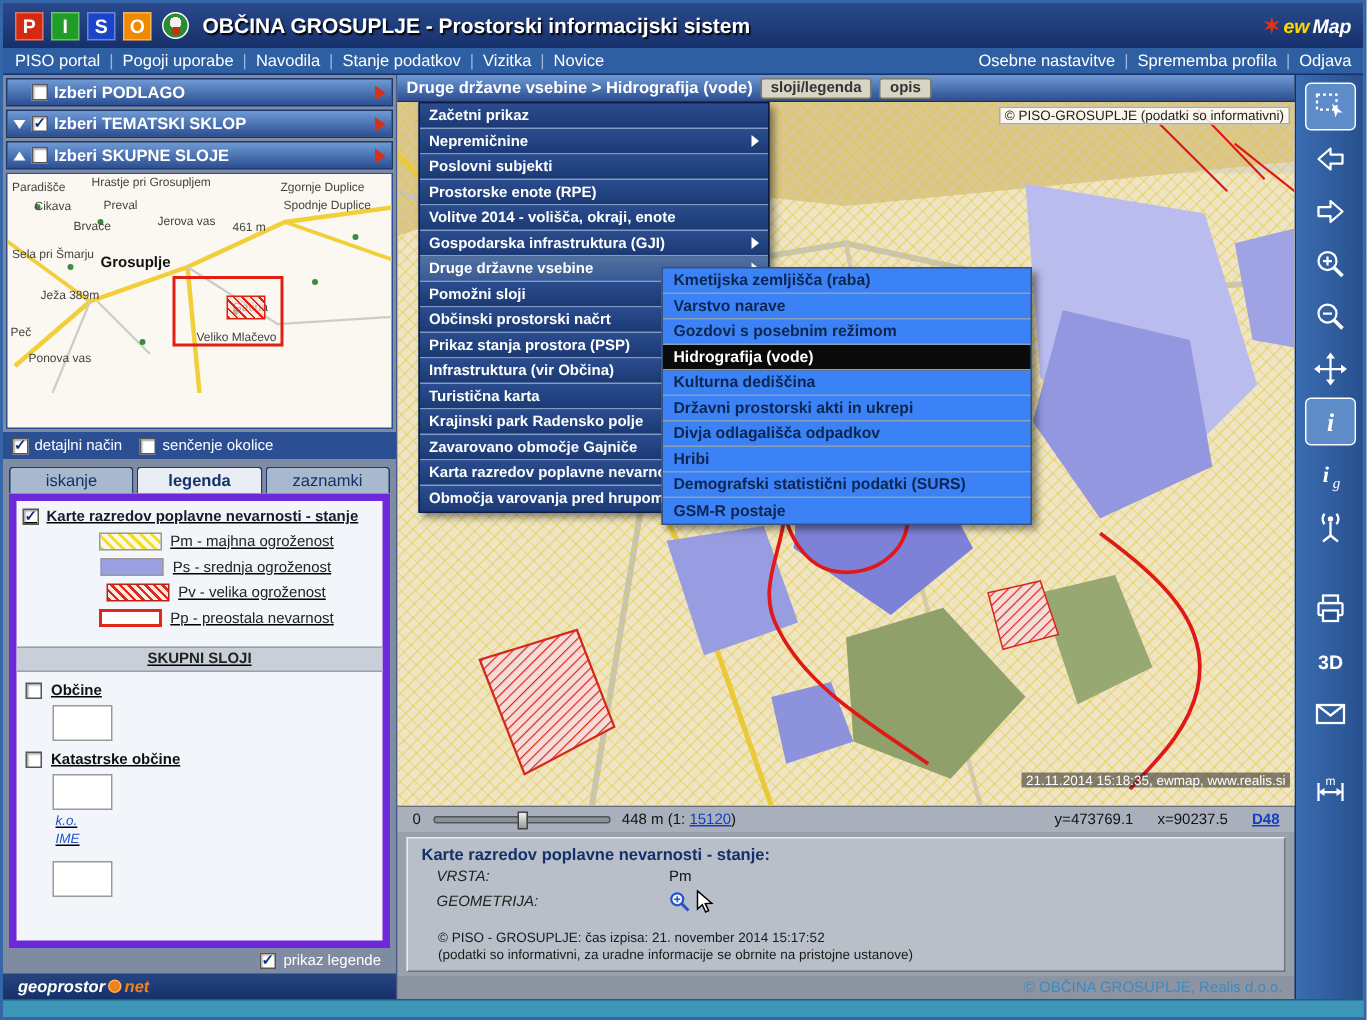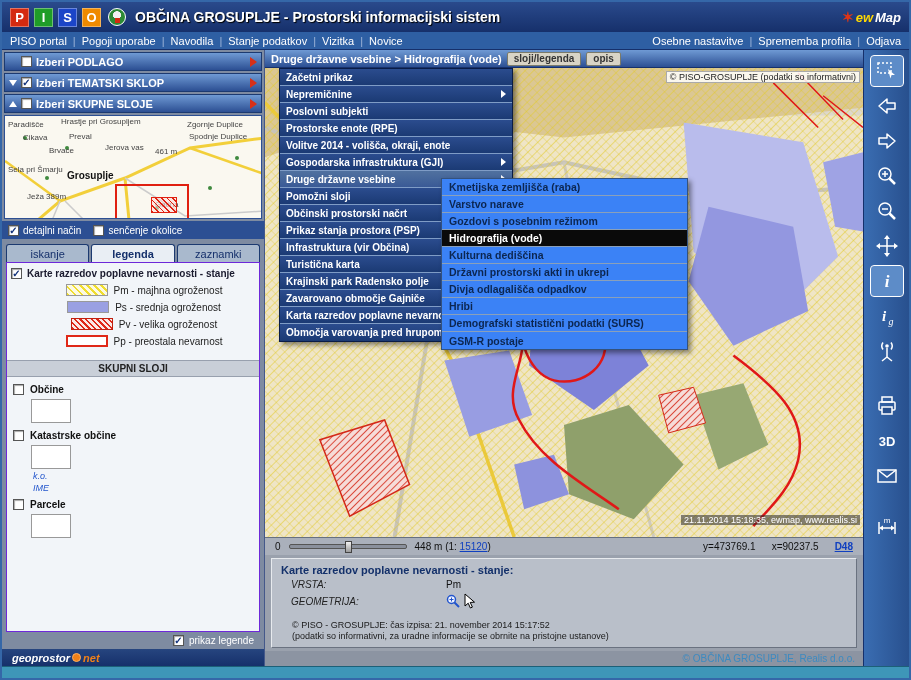--- a/index.html
+++ b/index.html
@@ -40,38 +40,38 @@
             border-top:6px solid #fff;}
   .tri-up{width:0;height:0;border-left:4px solid transparent;border-right:4px solid transparent;
           border-bottom:6px solid #fff;}
   .spacer8{width:8px;}
   .tri-right-red{width:0;height:0;border-top:5px solid transparent;border-bottom:5px solid transparent;
                  border-left:7px solid #d83018;margin-left:auto;}
   .cb{width:11px;height:11px;background:#fff;border:1px solid #555;flex:none;font-size:10px;
       line-height:9px;text-align:center;color:#10307a;font-weight:bold;cursor:pointer;
       box-shadow:inset 1px 1px 1px #aaa;}
   .cb.checked::after{content:"✓";}
-  .minimap{height:104px;margin:2px;background:#faf8f0;border:1px solid #2c4f93;position:relative;
+  .minimap{height:171px;margin:2px;background:#faf8f0;border:1px solid #2c4f93;position:relative;
            overflow:hidden;flex:none;cursor:crosshair;}
   .minimap svg{position:absolute;left:0;top:0;}
   .place{position:absolute;font-size:8px;color:#444;white-space:nowrap;}
   .place.city{font-weight:bold;font-size:10px;color:#111;}
   .extent{position:absolute;left:110px;top:68px;width:74px;height:47px;border:2px solid #e02010;}
   .extent-fill{position:absolute;left:146px;top:81px;width:26px;height:16px;border:1px solid #e02010;
                background:repeating-linear-gradient(45deg,#e02010 0 1px,rgba(255,220,215,.6) 1px 4px);}
   .options-row{height:18px;background:#2c4f93;display:flex;align-items:center;gap:4px;padding:0 6px;
                color:#fff;font-size:10px;flex:none;}
   .opt-label{margin-right:8px;}
   .tabs{display:flex;gap:2px;padding:5px 4px 0;flex:none;}
   .tab{flex:1;height:18px;background:#a9b9cd;border:1px solid #1c3a70;border-bottom:none;
        display:flex;align-items:center;justify-content:center;font-size:11px;color:#15306b;
        border-radius:3px 3px 0 0;cursor:pointer;}
   .tab.active{background:#e9eef4;font-weight:bold;}
-  .panel{flex:1;margin:0 4px;background:#f2f5f9;border:1px solid #6d28d9;overflow:hidden;
-         display:flex;flex-direction:column;}
+  .panel{flex:1;margin:0 4px;background:#f2f5f9;border:5px solid #6d28d9;overflow:hidden;
+         display:flex;flex-direction:column;text-decoration:underline;}
   .panel-title{display:flex;gap:5px;padding:5px 4px 3px;font-weight:bold;font-size:10px;color:#1a1a2e;}
   .legend-item{display:flex;align-items:center;gap:6px;padding:2px 4px 3px 26px;font-size:10px;color:#222;justify-content:center;}
   .swatch{width:42px;height:12px;border:1px solid #999;flex:none;}
   .sw-pm{background:repeating-linear-gradient(45deg,#f0dd2e 0 2px,#fcf9e2 2px 5px);}
   .sw-ps{background:#9aa0e2;}
   .sw-pv{background:repeating-linear-gradient(45deg,#e02818 0 1.5px,#fbe9e6 1.5px 4px);border-color:#c02010;}
   .sw-pp{background:#fff;border:2px solid #e02818;}
   .group-hdr{margin:10px 0 2px;background:#c9cfd8;border-top:1px solid #98a0ae;border-bottom:1px solid #98a0ae;
              text-align:center;font-weight:bold;font-size:10px;color:#222;padding:2px 0;}
   .layer-item{padding:5px 6px 0;}
@@ -283,24 +283,20 @@
         <div class="layer-item">
           <div class="layer-row">
             <span class="cb"></span>
             <span>Katastrske občine</span>
           </div>
           <div class="layer-swatch"></div>
           <div class="ko">k.o.</div>
           <div class="ko">IME</div>
         </div>
         <div class="layer-item">
-          <div class="layer-row">
-            <span class="cb"></span>
-            <span>Parcele</span>
-          </div>
           <div class="layer-swatch"></div>
         </div>
       </div>
 
       <div class="show-legend">
         <span class="cb checked"></span>
         <span>prikaz legende</span>
       </div>
       <div class="geo-strip">
         <span>geoprostor</span>

